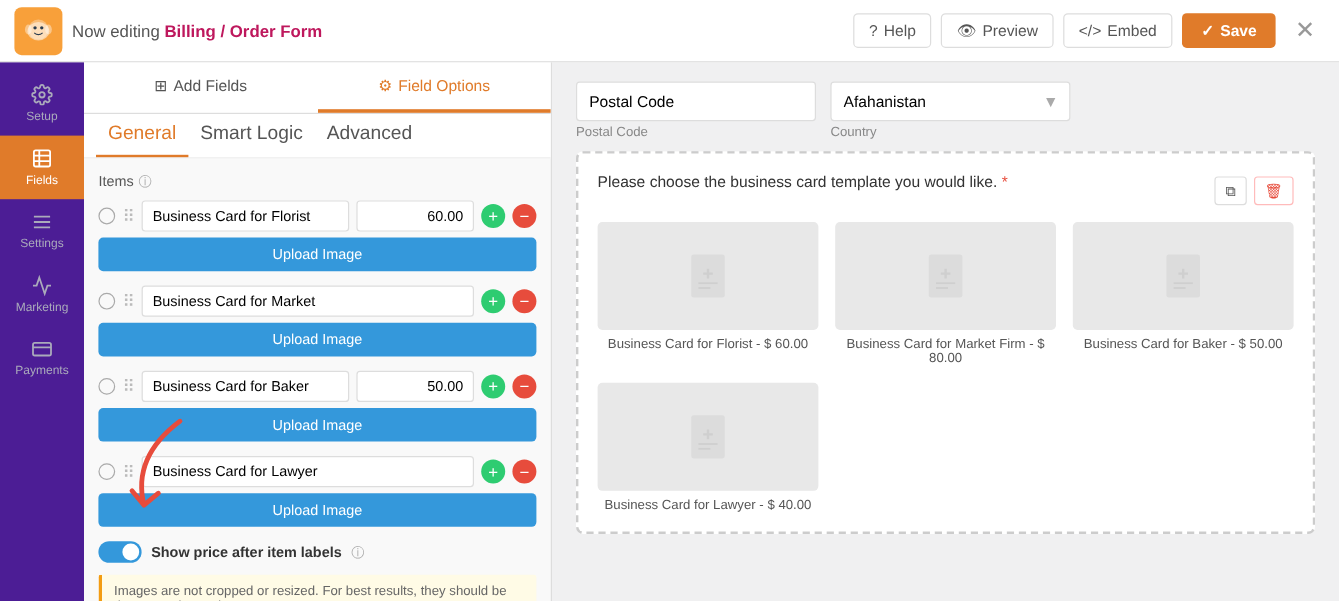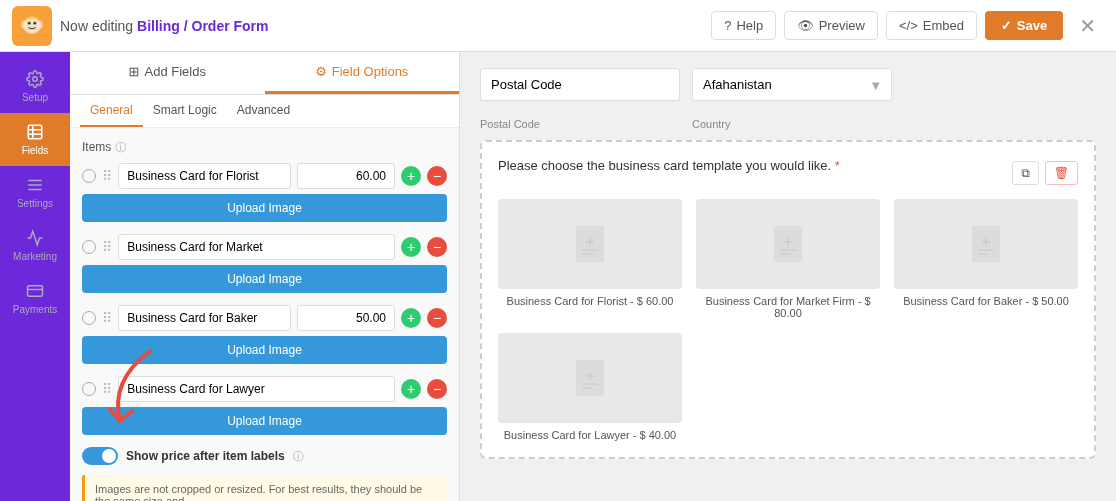--- a/index.html
+++ b/index.html
@@ -9,42 +9,42 @@
     .topbar {
       display: flex; align-items: center; background: #fff;
       border-bottom: 1px solid #ddd; height: 52px; padding: 0 12px; gap: 8px;
     }
     .topbar-logo {
       width: 40px; height: 40px; background: #f8a03a; border-radius: 6px;
       display: flex; align-items: center; justify-content: center; flex-shrink: 0;
     }
     .topbar-logo svg { width: 28px; height: 28px; }
     .topbar-title { flex: 1; font-size: 14px; color: #555; }
-    .topbar-title strong { color: #6d28d9; }
+    .topbar-title strong { color: #be185d; }
     .topbar-actions { display: flex; gap: 8px; align-items: center; }
     .btn-help, .btn-preview, .btn-embed {
       display: flex; align-items: center; gap: 5px;
       border: 1px solid #ddd; background: #fff; border-radius: 4px;
       padding: 6px 12px; font-size: 13px; color: #555; cursor: pointer;
     }
     .btn-save {
       background: #e07b2a; color: #fff; border: none; border-radius: 4px;
       padding: 7px 16px; font-size: 13px; font-weight: 600; cursor: pointer;
       display: flex; align-items: center; gap: 5px;
     }
     .btn-close {
       background: none; border: none; font-size: 20px; color: #999; cursor: pointer; padding: 4px 8px;
     }
 
     
     .main-layout { display: flex; height: calc(501px - 52px); }
 
     
     .sidebar {
-      width: 70px; background: #6d28d9; display: flex; flex-direction: column; align-items: center;
+      width: 70px; background: #4c1d95; display: flex; flex-direction: column; align-items: center;
       padding-top: 8px; flex-shrink: 0;
     }
     .sidebar-item {
       display: flex; flex-direction: column; align-items: center;
       padding: 10px 6px; color: #aab; font-size: 10px; cursor: pointer;
       width: 100%; text-align: center; gap: 4px;
     }
     .sidebar-item.active { background: #e07b2a; color: #fff; justify-content: center; }
     .sidebar-item svg { width: 18px; height: 18px; }
 
@@ -60,21 +60,21 @@
       flex: 1; padding: 12px 8px; text-align: center; font-size: 13px;
       color: #555; cursor: pointer; border-bottom: 3px solid transparent;
       display: flex; align-items: center; justify-content: center; gap: 5px;
     }
     .panel-tab.active { color: #e07b2a; border-bottom-color: #e07b2a; }
 
     .panel-sub-tabs {
       display: flex; background: #fff; border-bottom: 1px solid #eee; padding: 0 10px;
     }
     .panel-sub-tab {
-      padding: 8px 10px; font-size: 12px; color: #555; cursor: pointer;
+      padding: 8px 10px; font-size: 16px; color: #555; cursor: pointer;
       border-bottom: 2px solid transparent;
     }
     .panel-sub-tab.active { color: #e07b2a; border-bottom-color: #e07b2a; }
 
     .panel-body { flex: 1; overflow-y: auto; padding: 12px; }
 
     .items-label { font-size: 12px; color: #555; margin-bottom: 8px; display: flex; align-items: flex-start; gap: 4px; }
     .items-label .help-icon { color: #aaa; font-size: 11px; }
 
     .field-row { margin-bottom: 12px; }
@@ -119,21 +119,21 @@
 
     .info-box {
       background: #fffbe6; border-left: 3px solid #f39c12;
       padding: 8px 10px; font-size: 11px; color: #666; margin-top: 10px; border-radius: 2px;
     }
 
     
     .content-area { flex: 1; overflow-y: auto; padding: 16px 20px; background: #f0f0f1; }
 
     .form-row { display: flex; gap: 12px; margin-bottom: 10px; }
-    .form-group { display: flex; flex-direction: column; gap: 17px; }
+    .form-group { display: flex; flex-direction: column; gap: 3px; }
     .form-input {
       border: 1px solid #ddd; border-radius: 3px; padding: 8px 10px;
       font-size: 13px; background: #fff; width: 200px;
     }
     .form-select-wrap { position: relative; }
     .form-select {
       border: 1px solid #ddd; border-radius: 3px; padding: 8px 10px;
       font-size: 13px; background: #fff; width: 200px; appearance: none; cursor: pointer;
     }
     .form-select-arrow {

